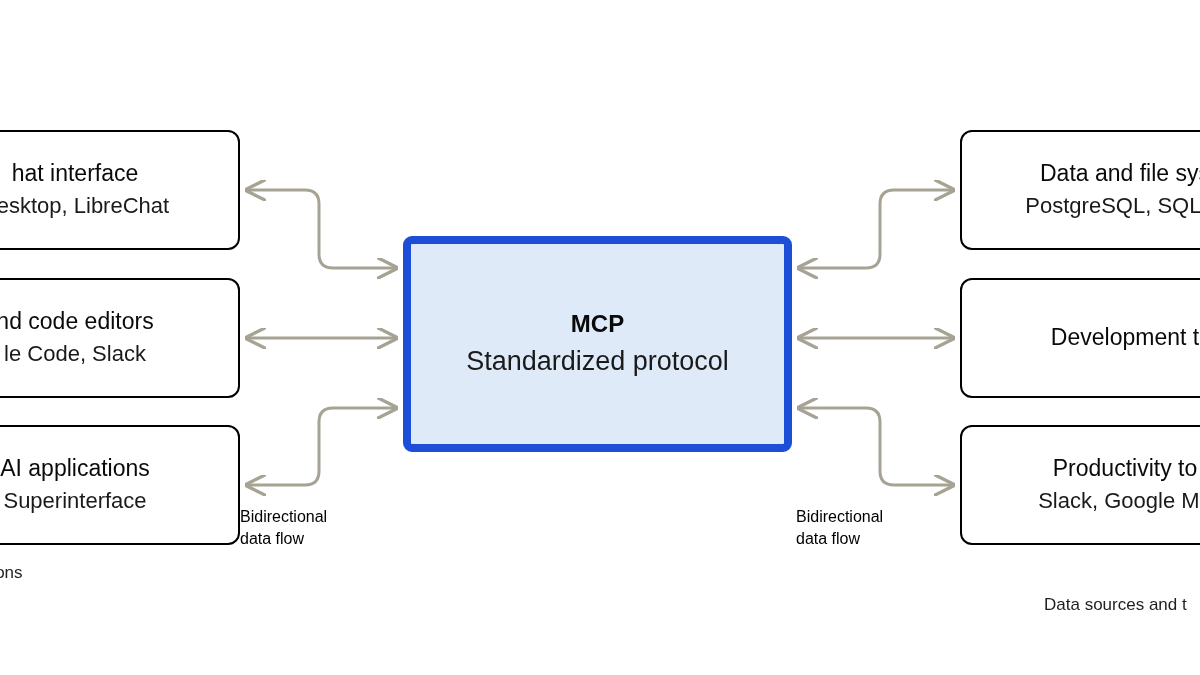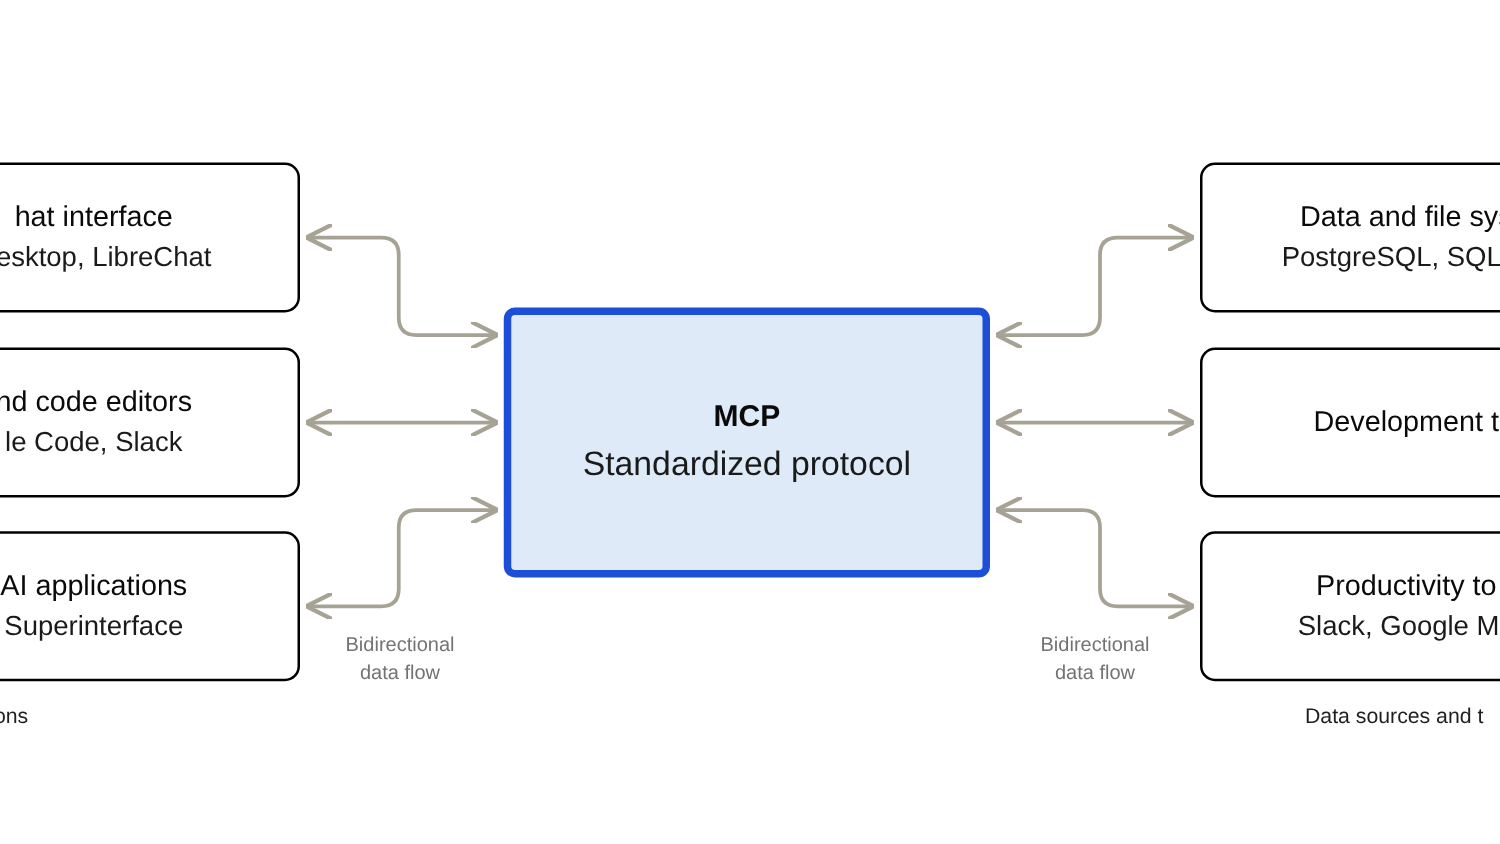--- a/index.html
+++ b/index.html
@@ -73,24 +73,24 @@
   }
   .row-1 { top: 130px; }
   .row-2 { top: 278px; }
   .row-3 { top: 425px; }
 
   
   #hub {
     position: absolute;
     box-sizing: border-box;
     left: 403px;
-    top: 246px;
+    top: 236px;
     width: 389px;
     height: 216px;
-    border: 6px solid #1d4ed8;
+    border: 8px solid #1d4ed8;
     border-radius: 9px;
     background: #deeaf7;
     display: flex;
     flex-direction: column;
     align-items: center;
     justify-content: center;
     text-align: center;
   }
   #hub .title {
     font-size: 24px;
@@ -102,37 +102,36 @@
     font-size: 27px;
     color: #1a1a1a;
     line-height: 1.25;
     margin-top: 6px;
   }
 
   
   .flow-caption {
     position: absolute;
     font-size: 16px;
-    color: #737373;
+    color: #000000;
     line-height: 1.38;
-    text-align: center;
     width: 160px;
   }
   #flow-caption-left  { left: 240px; top: 506px; }
   #flow-caption-right { left: 796px; top: 506px; }
 
   
   .group-caption {
     position: absolute;
     font-size: 17px;
     color: #1f1f1f;
     white-space: nowrap;
   }
   #group-caption-left  { left: -88px; top: 563px; }
-  #group-caption-right { left: 1044px; top: 563px; }
+  #group-caption-right { left: 1044px; top: 595px; }
 </style>
 </head>
 <body>
 
 <div id="canvas">
 
   <svg id="wires" viewBox="0 0 1200 675" xmlns="http://www.w3.org/2000/svg">
     <defs>
       <marker id="ah" viewBox="0 0 10 10" refX="9" refY="5" markerWidth="7" markerHeight="7" orient="auto-start-reverse">
         <path d="M 0 0 L 10 5 L 0 10" fill="none" stroke="#a6a395" stroke-width="1.6" stroke-linecap="round" stroke-linejoin="round"></path>

